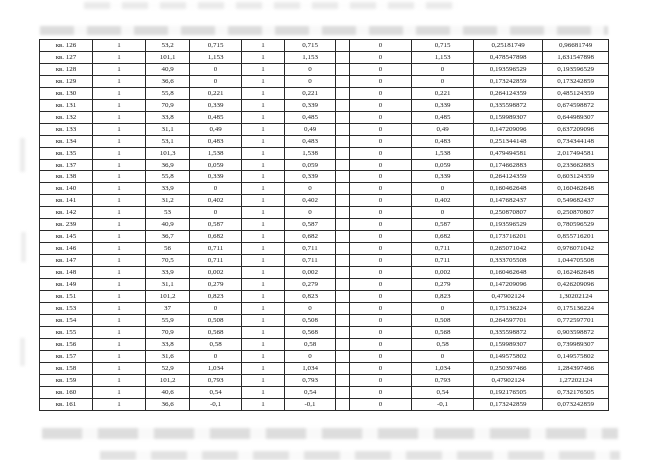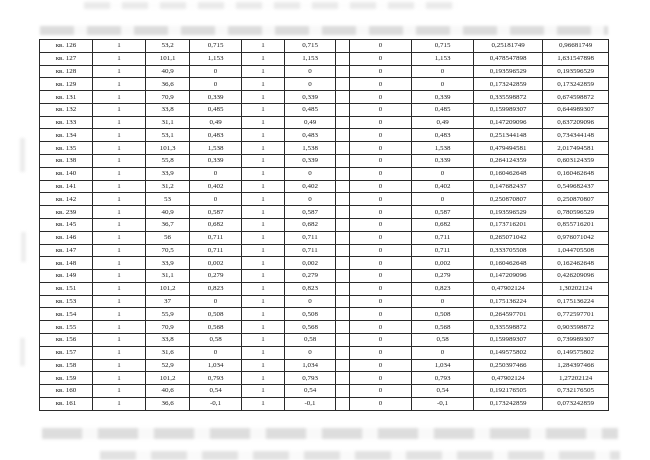--- a/index.html
+++ b/index.html
@@ -156,20 +156,33 @@
           <td>0</td>
           <td>1</td>
           <td>0</td>
           <td></td>
           <td>0</td>
           <td>0</td>
           <td>0,173242859</td>
           <td>0,173242859</td>
         </tr>
         <tr>
+          <td>кв. 130</td>
+          <td>1</td>
+          <td>55,8</td>
+          <td>0,221</td>
+          <td>1</td>
+          <td>0,221</td>
+          <td></td>
+          <td>0</td>
+          <td>0,221</td>
+          <td>0,264124359</td>
+          <td>0,485124359</td>
+        </tr>
+        <tr>
           <td>кв. 131</td>
           <td>1</td>
           <td>70,9</td>
           <td>0,339</td>
           <td>1</td>
           <td>0,339</td>
           <td></td>
           <td>0</td>
           <td>0,339</td>
           <td>0,335598872</td>
@@ -221,20 +234,33 @@
           <td>1,538</td>
           <td>1</td>
           <td>1,538</td>
           <td></td>
           <td>0</td>
           <td>1,538</td>
           <td>0,479494581</td>
           <td>2,017494581</td>
         </tr>
         <tr>
+          <td>кв. 137</td>
+          <td>1</td>
+          <td>36,9</td>
+          <td>0,059</td>
+          <td>1</td>
+          <td>0,059</td>
+          <td></td>
+          <td>0</td>
+          <td>0,059</td>
+          <td>0,174662883</td>
+          <td>0,233662883</td>
+        </tr>
+        <tr>
           <td>кв. 138</td>
           <td>1</td>
           <td>55,8</td>
           <td>0,339</td>
           <td>1</td>
           <td>0,339</td>
           <td></td>
           <td>0</td>
           <td>0,339</td>
           <td>0,264124359</td>

